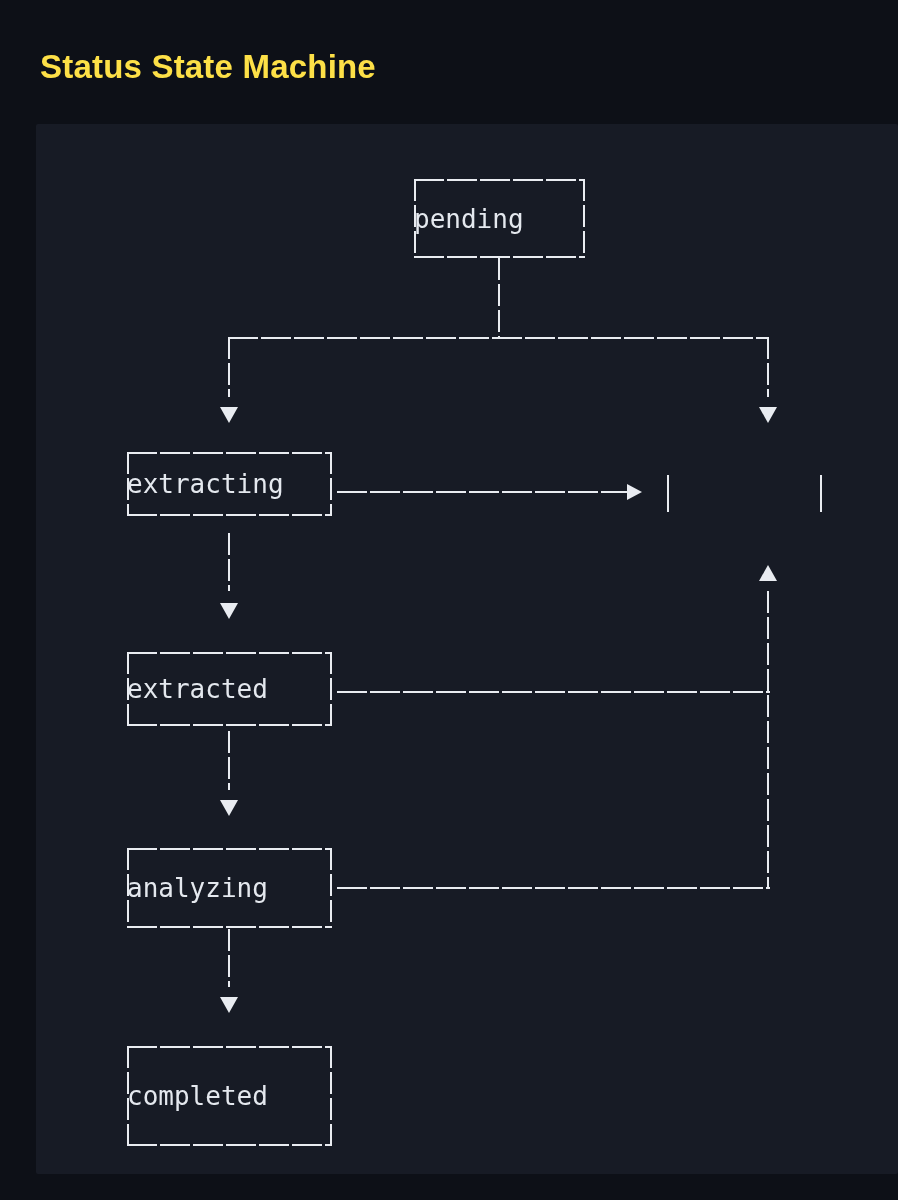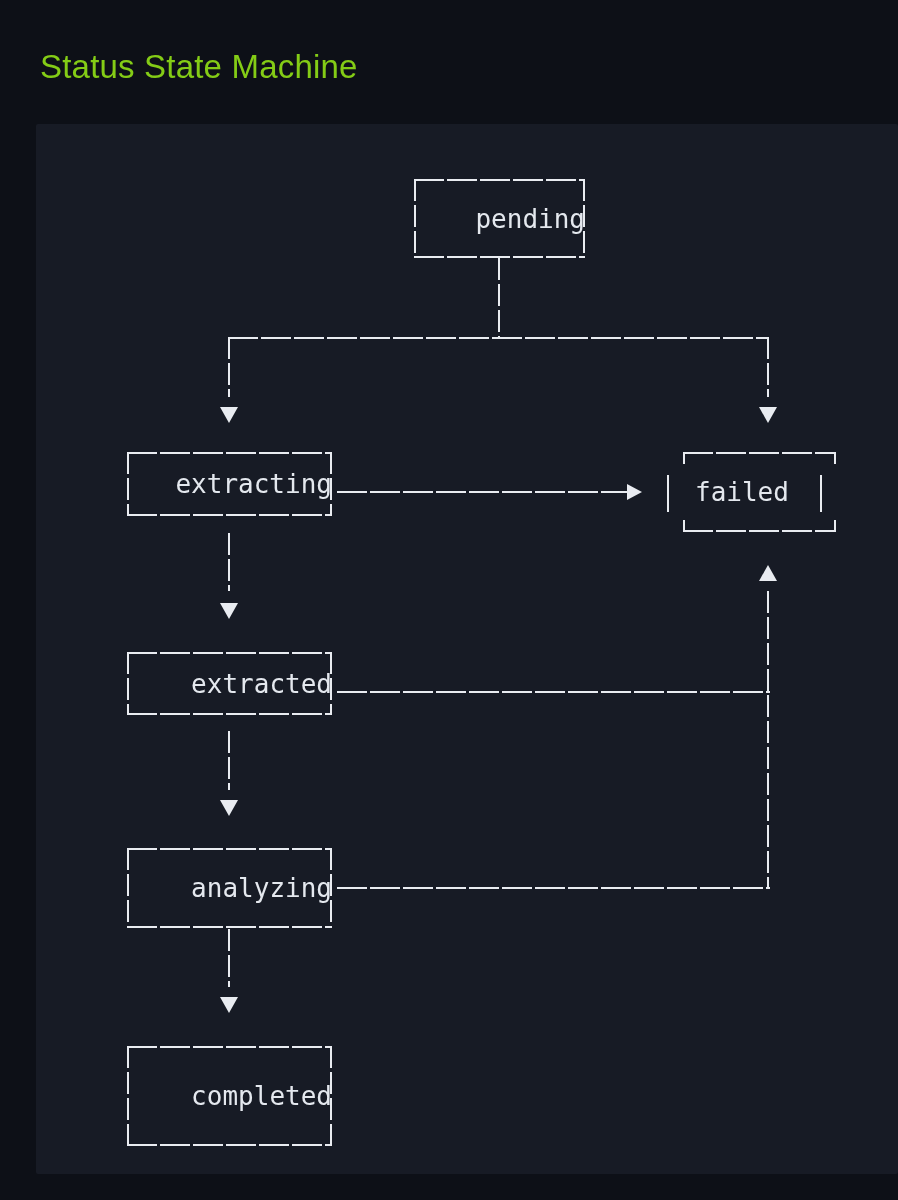--- a/index.html
+++ b/index.html
@@ -11,42 +11,42 @@
   * { margin: 0; padding: 0; box-sizing: border-box; }
   html, body {
     width: 898px; height: 1200px;
     background: var(--background);
     overflow: hidden;
     font-family: "Liberation Sans", sans-serif;
   }
   .page { position: relative; width: 898px; height: 1200px; }
   .title {
     position: absolute; left: 40px; top: 48px;
-    font-size: 33px; font-weight: 400; letter-spacing: 0.2px;
-    color: #84cc16;
+    font-size: 33px; font-weight: 700; letter-spacing: 0.2px;
+    color: #fde047;
   }
   .panel {
     position: absolute; left: 36px; top: 124px;
     width: 862px; height: 1050px;
     background: var(--panel);
     border-radius: 2px;
   }
   
   .hline {
     position: absolute; height: 2px;
     background: repeating-linear-gradient(90deg, var(--line) 0 30px, transparent 30px 33px);
   }
   .vline {
     position: absolute; width: 2px;
     background: repeating-linear-gradient(180deg, var(--line) 0 22px, transparent 22px 26px);
   }
   
   .node {
     position: absolute;
-    display: flex; align-items: center; justify-content: flex-end;
+    display: flex; align-items: center; justify-content: flex-start;
     font-family: "DejaVu Sans Mono", monospace;
     font-size: 26px; color: var(--text);
     background:
       repeating-linear-gradient(90deg,  var(--line) 0 30px, transparent 30px 33px) left top    / 100% 2px no-repeat,
       repeating-linear-gradient(90deg,  var(--line) 0 30px, transparent 30px 33px) left bottom / 100% 2px no-repeat,
       repeating-linear-gradient(180deg, var(--line) 0 22px, transparent 22px 26px) left top    / 2px 100% no-repeat,
       repeating-linear-gradient(180deg, var(--line) 0 22px, transparent 22px 26px) right top   / 2px 100% no-repeat;
   }
   
   .node.stubbed {
@@ -74,28 +74,25 @@
   <div class="panel">
 
     <div class="node" style="left:378px; top:55px;  width:171px; height:79px;">
       <span>pending</span>
     </div>
 
     <div class="node" style="left:91px; top:328px; width:205px; height:64px;">
       <span>extracting</span>
     </div>
 
-    <div class="node stubbed" style="left:647px; top:328px; width:153px; height:80px;">
-      <span>failed</span>
-    </div>
 
     <div class="vline" style="left:631px; top:351px; height:37px; background:var(--line);"></div>
     <div class="vline" style="left:784px; top:351px; height:37px; background:var(--line);"></div>
 
-    <div class="node" style="left:91px; top:528px; width:205px; height:63px;">
+    <div class="node" style="left:91px; top:528px; width:205px; height:74px;">
       <span>extracted</span>
     </div>
 
     <div class="node" style="left:91px; top:724px; width:205px; height:80px;">
       <span>analyzing</span>
     </div>
 
     <div class="node" style="left:91px; top:922px; width:205px; height:100px;">
       <span>completed</span>
     </div>

